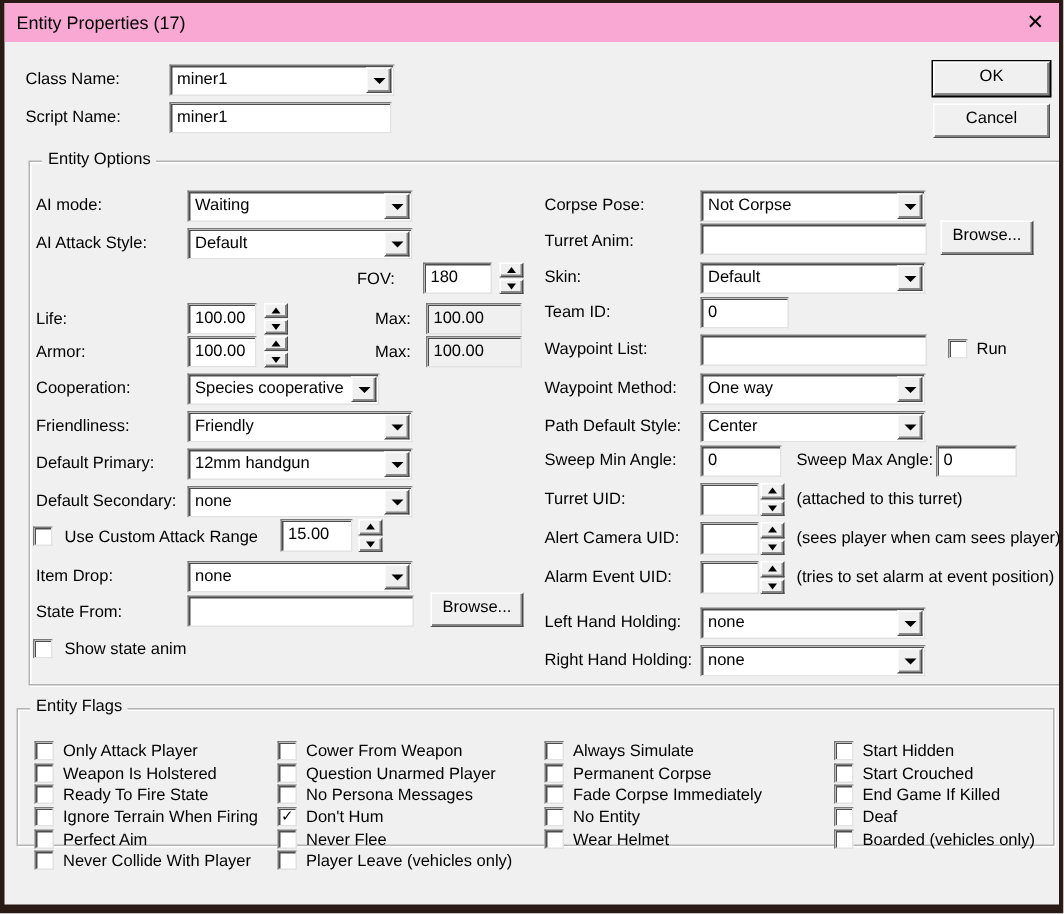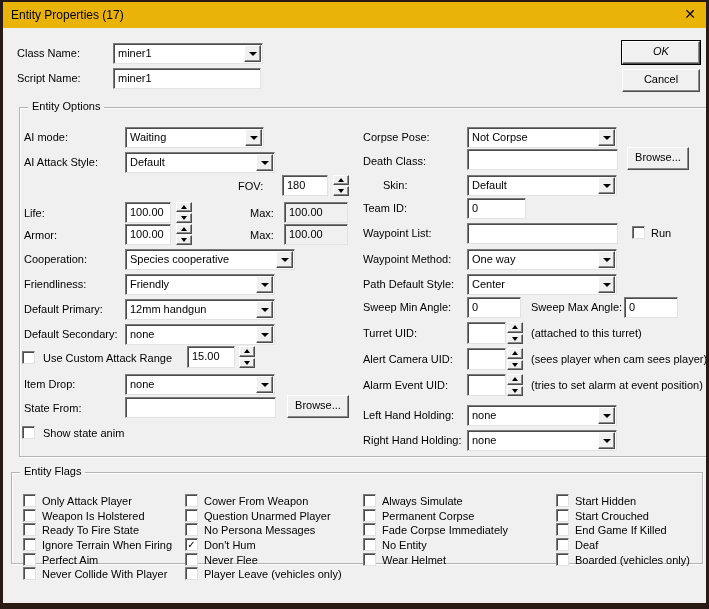--- a/index.html
+++ b/index.html
@@ -4,42 +4,42 @@
 <style>
   html,body { margin:0; padding:0; background:#ffffff; }
   * { box-sizing:border-box; }
   .dialog {
     position:relative; width:709px; height:609px;
     border:solid #2a1a16; border-width:2px 3px 6px 3px;
     background:#f0f0f0; overflow:hidden;
     font-family:"Liberation Sans", sans-serif; font-size:11px; color:#000;
     cursor:default;
   }
-  .titlebar { position:absolute; left:0; top:0; right:0; height:26px; background:#eab308; }
+  .titlebar { position:absolute; left:0; top:0; right:0; height:26px; background:#f9a8d4; }
   .title { position:absolute; left:8px; top:6px; font-size:12px; white-space:nowrap; }
   .close { position:absolute; right:10px; top:4px; font-size:14px; line-height:16px; color:#000; }
 
   .lbl { position:absolute; white-space:nowrap; font-size:11px; }
   .note { color:#000; }
 
   .sunken {
     position:absolute; background:#fff;
     border:1px solid; border-color:#7a7a7a #e2e2e2 #e2e2e2 #7a7a7a;
     box-shadow: inset 1px 1px 0 #4c4c4c;
     padding:2px 4px; line-height:14px; white-space:nowrap; overflow:hidden;
   }
   .ro { background:#f0f0f0; }
 
   .raised, .btn, .combo-btn, .sb {
     background:#f0f0f0;
     border:1px solid; border-color:#ffffff #4c4c4c #4c4c4c #ffffff;
     box-shadow: inset -1px -1px 0 #8a8a8a;
   }
   .btn { position:absolute; text-align:center; line-height:19px; font-size:11px; }
-  .btn-default { box-shadow: inset -1px -1px 0 #8a8a8a, 0 0 0 1px #000; font-style: italic; }
+  .btn-default { box-shadow: inset -1px -1px 0 #8a8a8a, 0 0 0 1px #000; }
 
   .combo { position:absolute; background:#fff; border:1px solid; border-color:#7a7a7a #e2e2e2 #e2e2e2 #7a7a7a; box-shadow: inset 1px 1px 0 #4c4c4c; height:21px; }
   .combo-text { position:absolute; left:4px; top:3px; right:20px; white-space:nowrap; overflow:hidden; }
   .combo-btn { position:absolute; top:1px; right:1px; bottom:1px; width:17px; display:flex; align-items:center; justify-content:center; }
   .tri-down { width:0; height:0; border-left:4px solid transparent; border-right:4px solid transparent; border-top:4px solid #000; }
 
   .spin { position:absolute; width:16px; display:flex; flex-direction:column; }
   .sb { flex:1; display:flex; align-items:center; justify-content:center; }
   .sb + .sb { margin-top:1px; }
   .tri-up-s { width:0; height:0; border-left:3px solid transparent; border-right:3px solid transparent; border-bottom:4px solid #000; }
@@ -76,21 +76,21 @@
   <span class="lbl" style="left:14px;top:70px">Script Name:</span>
   <div class="sunken" style="left:110px;top:66px;width:148px;height:21px">miner1</div>
   <div class="btn btn-default" style="left:619px;top:39px;width:78px;height:23px">OK</div>
   <div class="btn" style="left:619px;top:67px;width:78px;height:23px">Cancel</div>
 
   <div class="group" style="left:16px;top:105px;width:692px;height:350px">
     <span class="legend">Entity Options</span>
   </div>
 
   <span class="lbl" style="left:21px;top:129px">AI mode:</span>
-  <div class="combo" style="left:122px;top:125px;width:139px">
+  <div class="combo" style="left:122px;top:125px;width:150px">
     <span class="combo-text">Waiting</span>
     <span class="combo-btn">
         <span class="tri-down"></span>
       </span>
   </div>
 
   <span class="lbl" style="left:21px;top:154px">AI Attack Style:</span>
   <div class="combo" style="left:122px;top:150px;width:150px">
     <span class="combo-text">Default</span>
     <span class="combo-btn">
@@ -129,21 +129,21 @@
         <span class="tri-up-s"></span>
       </span>
     <span class="sb">
         <span class="tri-down-s"></span>
       </span>
   </div>
   <span class="lbl" style="left:247px;top:227px">Max:</span>
   <div class="sunken ro" style="left:281px;top:222px;width:64px;height:21px">100.00</div>
 
   <span class="lbl" style="left:21px;top:251px">Cooperation:</span>
-  <div class="combo" style="left:122px;top:247px;width:170px">
+  <div class="combo" style="left:122px;top:247px;width:128px">
     <span class="combo-text">Species cooperative</span>
     <span class="combo-btn">
         <span class="tri-down"></span>
       </span>
   </div>
 
   <span class="lbl" style="left:21px;top:276px">Friendliness:</span>
   <div class="combo" style="left:122px;top:272px;width:150px">
     <span class="combo-text">Friendly</span>
     <span class="combo-btn">
@@ -195,25 +195,25 @@
   <span class="lbl" style="left:40px;top:425px">Show state anim</span>
 
   <span class="lbl" style="left:360px;top:129px">Corpse Pose:</span>
   <div class="combo" style="left:464px;top:125px;width:150px">
     <span class="combo-text">Not Corpse</span>
     <span class="combo-btn">
         <span class="tri-down"></span>
       </span>
   </div>
 
-  <span class="lbl" style="left:360px;top:153px">Death Class:</span>
+  <span class="lbl" style="left:360px;top:153px">Turret Anim:</span>
   <div class="sunken" style="left:464px;top:147px;width:151px;height:21px"></div>
   <div class="btn" style="left:624px;top:145px;width:62px;height:23px">Browse...</div>
 
-  <span class="lbl" style="left:380px;top:177px">Skin:</span>
+  <span class="lbl" style="left:360px;top:177px">Skin:</span>
   <div class="combo" style="left:464px;top:173px;width:150px">
     <span class="combo-text">Default</span>
     <span class="combo-btn">
         <span class="tri-down"></span>
       </span>
   </div>
 
   <span class="lbl" style="left:360px;top:200px">Team ID:</span>
   <div class="sunken" style="left:464px;top:196px;width:59px;height:21px">0</div>
 

